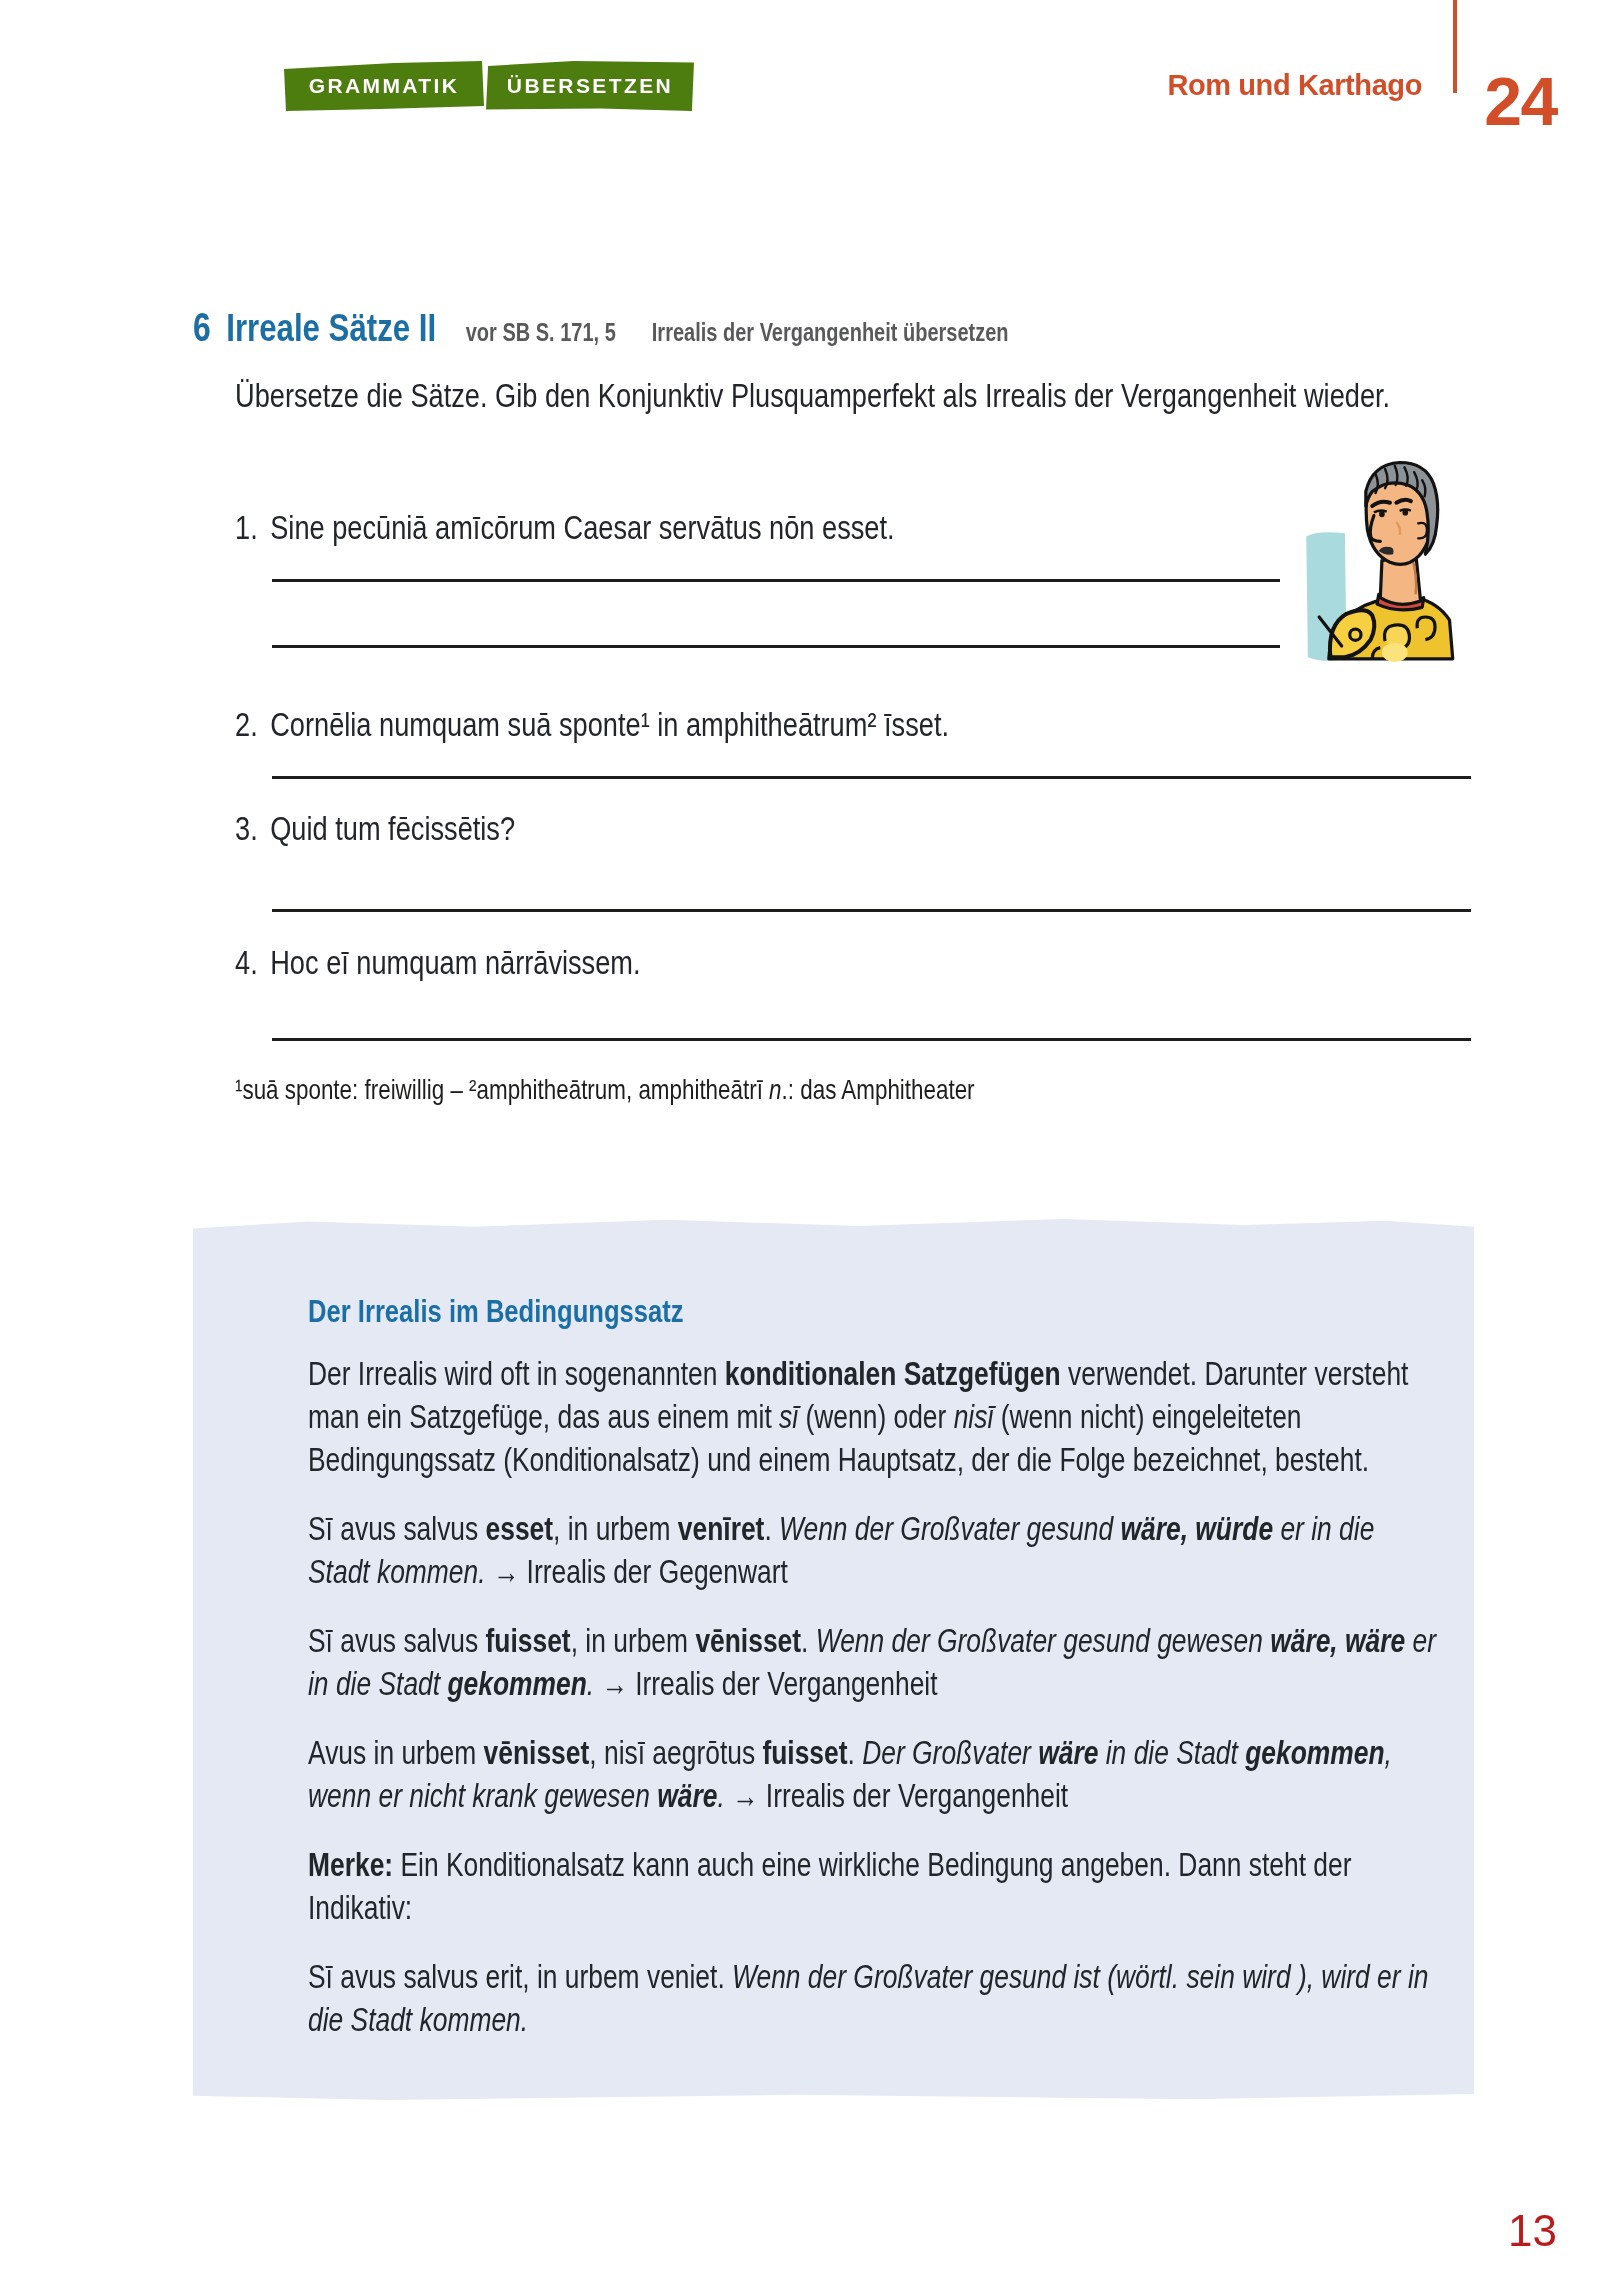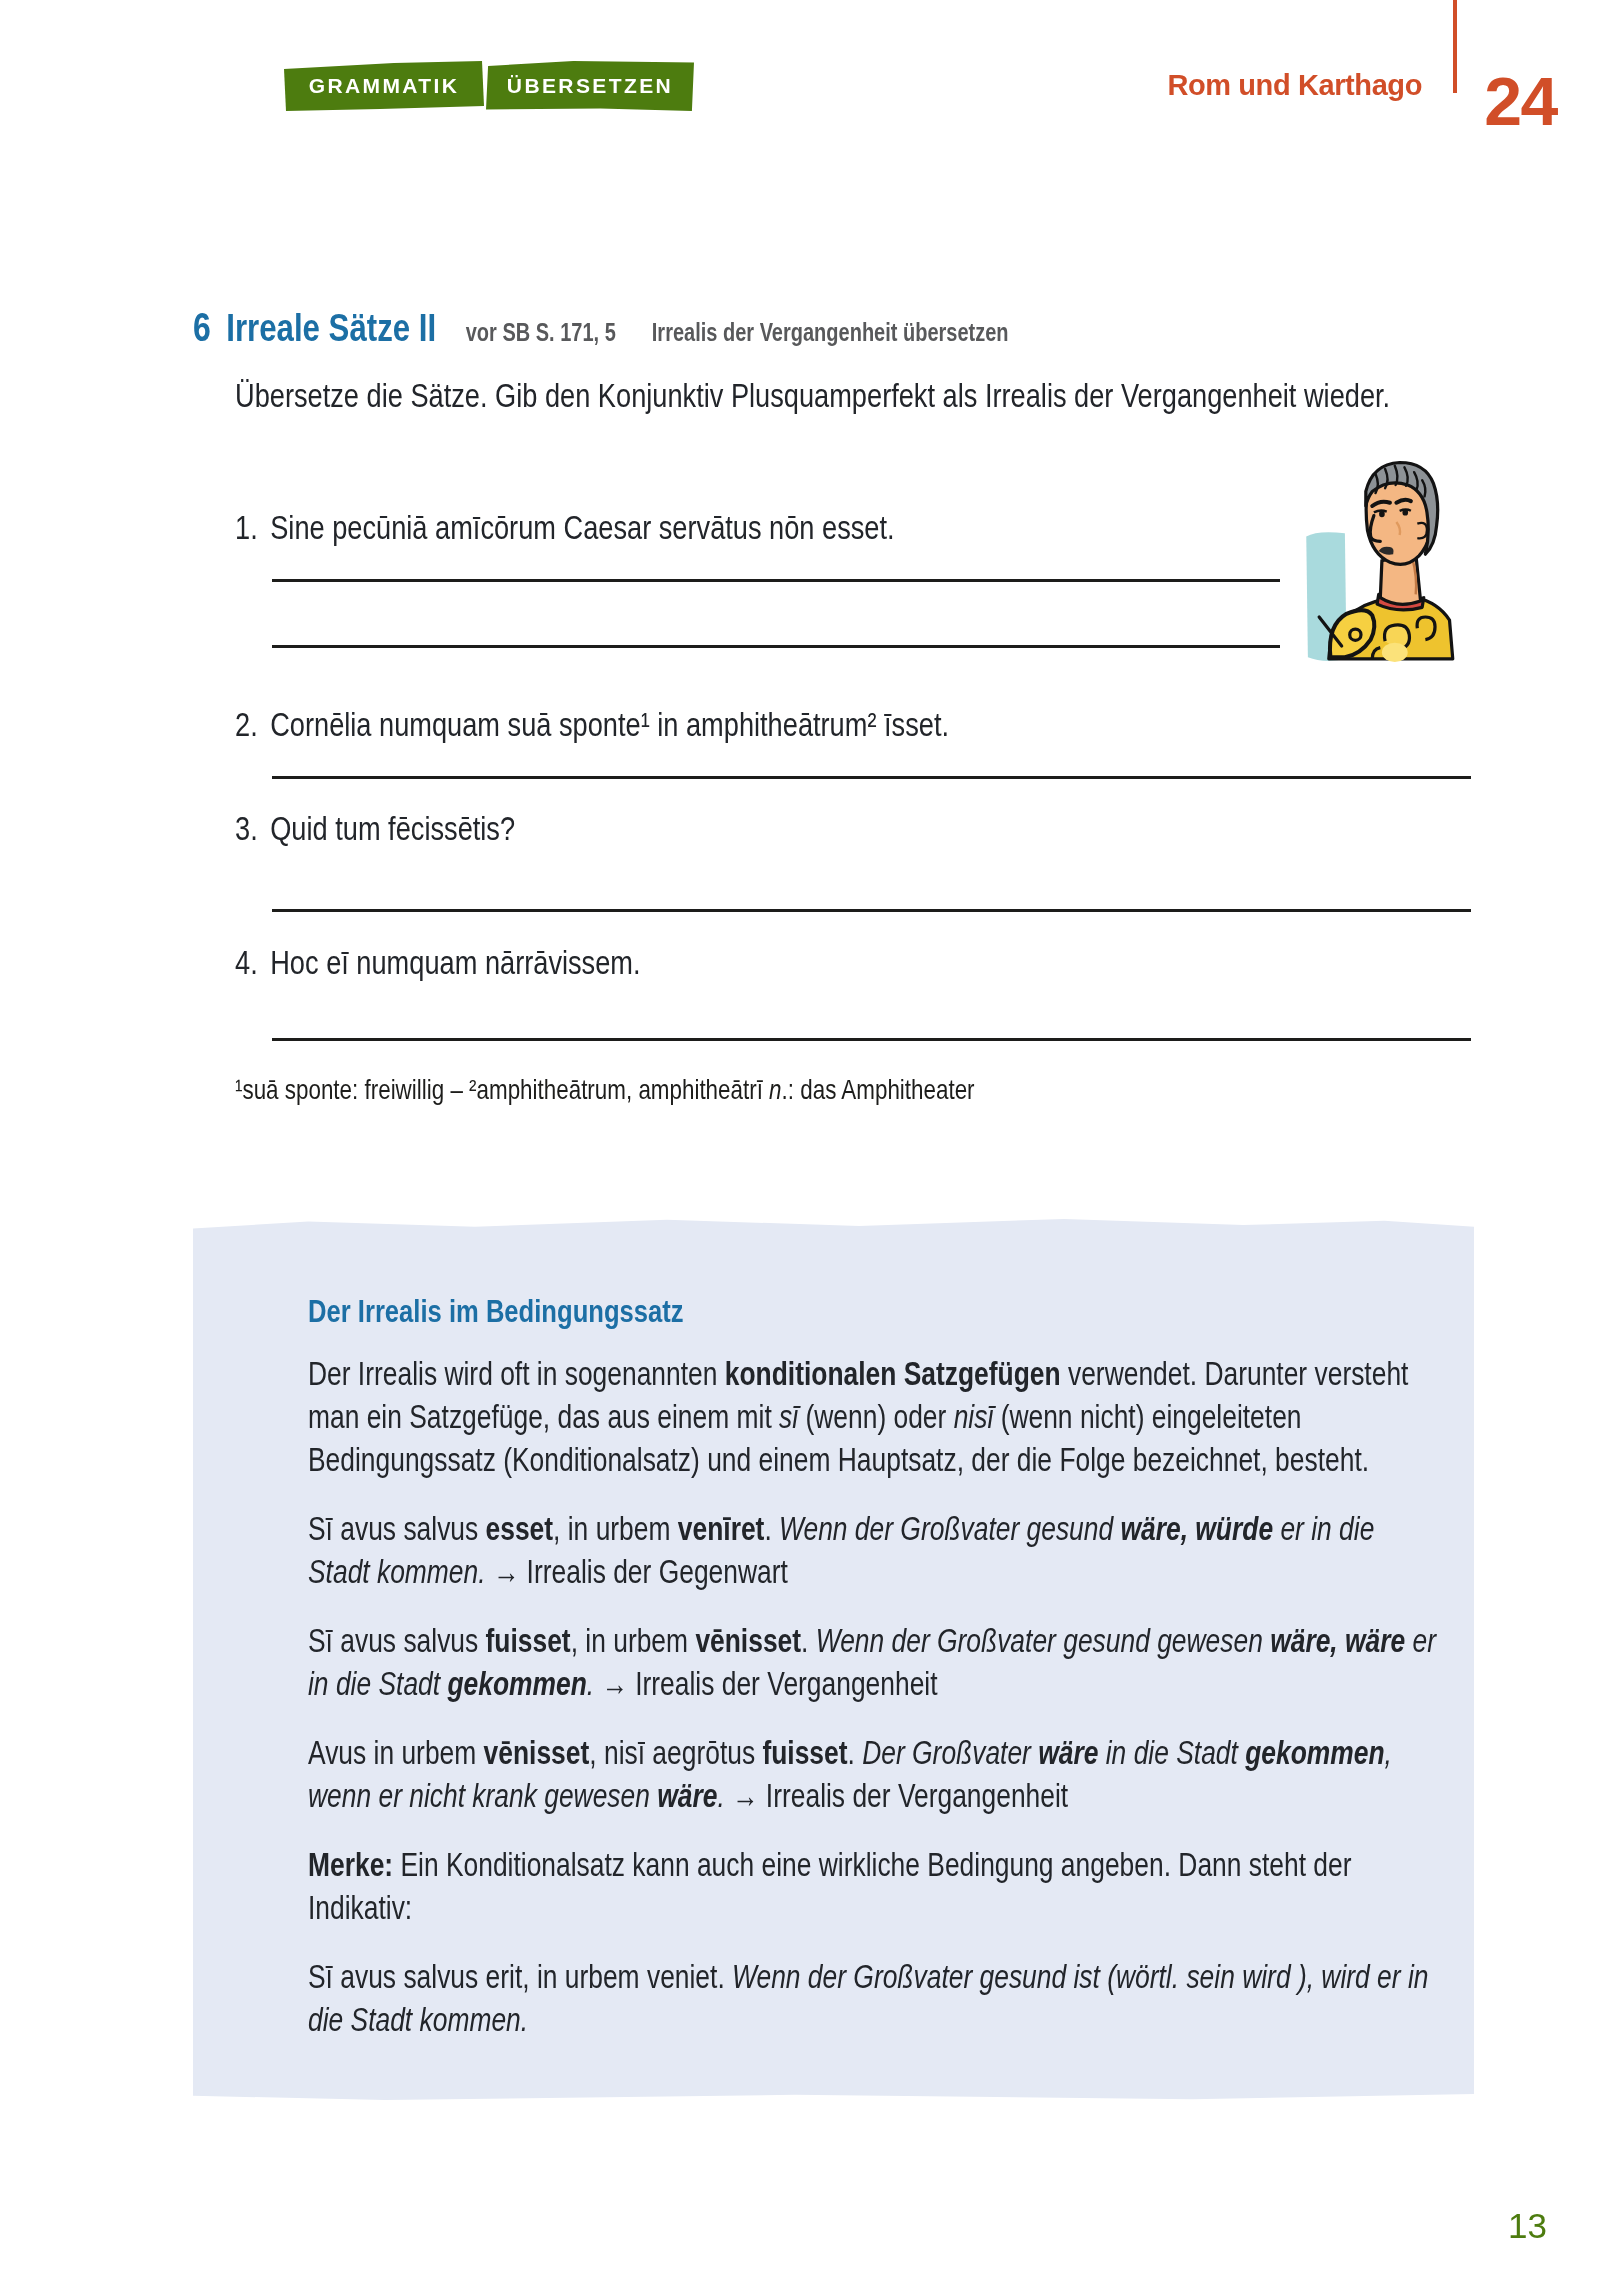--- a/index.html
+++ b/index.html
@@ -90,21 +90,21 @@
     display:flex;align-items:center;justify-content:center;
     clip-path:polygon(0% 6%,34% 0%,76% 4%,99% 0%,100% 92%,64% 100%,26% 94%,1% 98%);
   }
   #merke-content{position:absolute;left:308px;top:1218px;width:1418px;}
   #merke-heading{
     margin:74px 0 21px 0;color:#1c6fa5;font-weight:bold;font-size:32px;line-height:39px;
   }
   .merke-p{margin:0 0 26px 0;font-size:33px;line-height:43px;width:1418px;}
 
   
-  #page-number{position:absolute;left:1508px;top:2206px;font-size:35px;color:#4d7c0f;}
+  #page-number{position:absolute;left:1508px;top:2206px;font-size:44px;color:#b91c1c;}
 </style>
 </head>
 <body>
 
 <div id="page">
 
   <div class="badge" id="badge-grammatik">GRAMMATIK</div>
   <div class="badge" id="badge-uebersetzen">ÜBERSETZEN</div>
   <div id="chapter-title">Rom und Karthago</div>
   <div id="chapter-rule"></div>

